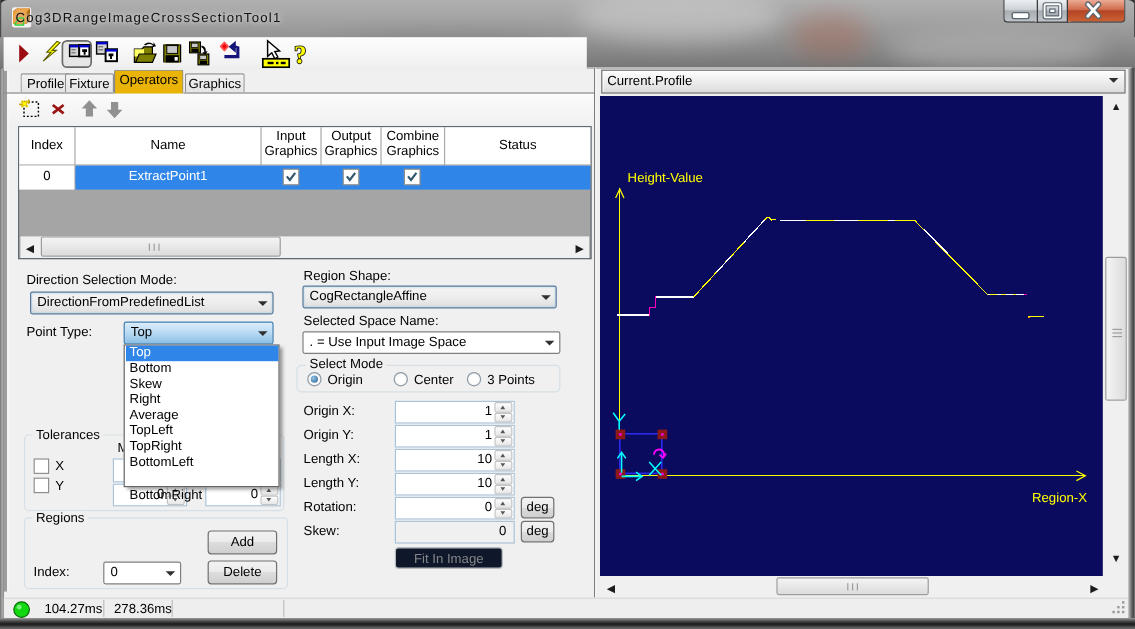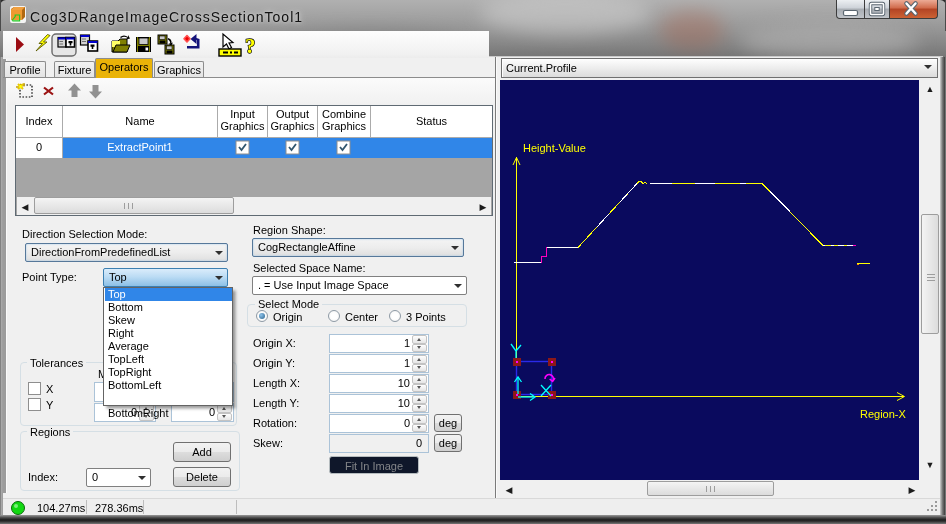--- a/index.html
+++ b/index.html
@@ -6,21 +6,21 @@
 html,body { width:946px; height:524px; overflow:hidden; background:#2a2a2a; }
 body { font-family:"Liberation Sans", sans-serif; font-size:11px; color:#000; }
 .abs { position:absolute; }
 #win { position:absolute; left:0; top:0; width:946px; height:524px; }
 
 
 #glass { position:absolute; left:0; top:0; width:946px; height:57px;
   background:linear-gradient(#b0b0b0 0%, #a2a2a2 30%, #949494 55%, #848484 80%, #757575 100%);
   border-radius:6px 6px 0 0; overflow:hidden;}
 .smudge { position:absolute; border-radius:50%; filter:blur(9px); }
-#titletext { position:absolute; left:30px; top:9px; font-size:14px; letter-spacing:1.02px; color:#111; text-shadow:0 0 3px #cfcfcf,0 0 6px #dadada; }
+#titletext { position:absolute; left:13px; top:9px; font-size:11px; letter-spacing:1.02px; color:#111; text-shadow:0 0 3px #cfcfcf,0 0 6px #dadada; }
 #appicon { position:absolute; left:10px; top:6px; width:16px; height:17px; background:#f4f4f4; border-radius:2px; }
 
 
 .capbtn { position:absolute; top:0; height:19px; border:1px solid #3c3c3c; border-top:none;
   background:linear-gradient(#eceff2 0%, #cdd2d8 45%, #a8adb3 50%, #c0c4c9 100%); }
 .capbtn.red { background:linear-gradient(#ecab95 0%, #d06a4a 45%, #b34424 50%, #cc6234 100%); }
 
 
 #client { position:absolute; left:3px; top:57px; width:940px; height:458px; background:#f0f0f0; }
 
@@ -185,21 +185,21 @@
       <path d="M220 3 L220 16 L223.5 13 L226 18 L228.5 16.5 L226 12 L230 11.5 Z" fill="#fff" stroke="#000" stroke-width="1.2"></path>
       <rect x="216" y="18" width="22" height="7" fill="#ffff00" stroke="#000" stroke-width="1.4"></rect>
       <rect x="220" y="20.5" width="5" height="2" fill="#000"></rect>
       <rect x="227" y="20.5" width="2" height="2" fill="#000"></rect>
       <rect x="231" y="20.5" width="4" height="2" fill="#000"></rect>
     </g>
 
     <text x="242" y="21.5" font-family="Liberation Serif" font-size="21" font-weight="bold" fill="#ffff00" stroke="#000" stroke-width="1.4" paint-order="stroke">?</text>
   </svg>
 
-  <div class="tab" style="left:4px; width:42px;">Profile</div>
+  <div class="tab" style="left:17px; width:42px;">Profile</div>
   <div class="tab" style="left:54px; width:41px;">Fixture</div>
   <div class="tab active" style="left:95px; width:58px;">Operators</div>
   <div class="tab" style="left:154px; width:50px;">Graphics</div>
   <div class="abs" style="left:3px; top:77px; width:92px; height:1px; background:#8c8c8c;"></div>
   <div class="abs" style="left:153px; top:77px; width:343px; height:1px; background:#8c8c8c;"></div>
 
   <svg class="abs" style="left:3px; top:79px;" width="490" height="25">
     <g>
       <rect x="17" y="6" width="12" height="12" fill="none" stroke="#000" stroke-width="1.2" stroke-dasharray="1.6 1.6"></rect>
       <path d="M17 5 l2.5 2.5 M21 4 l0 3.5 M13 8 l3.5 0" stroke="#c8a000" stroke-width="1.4"></path>

